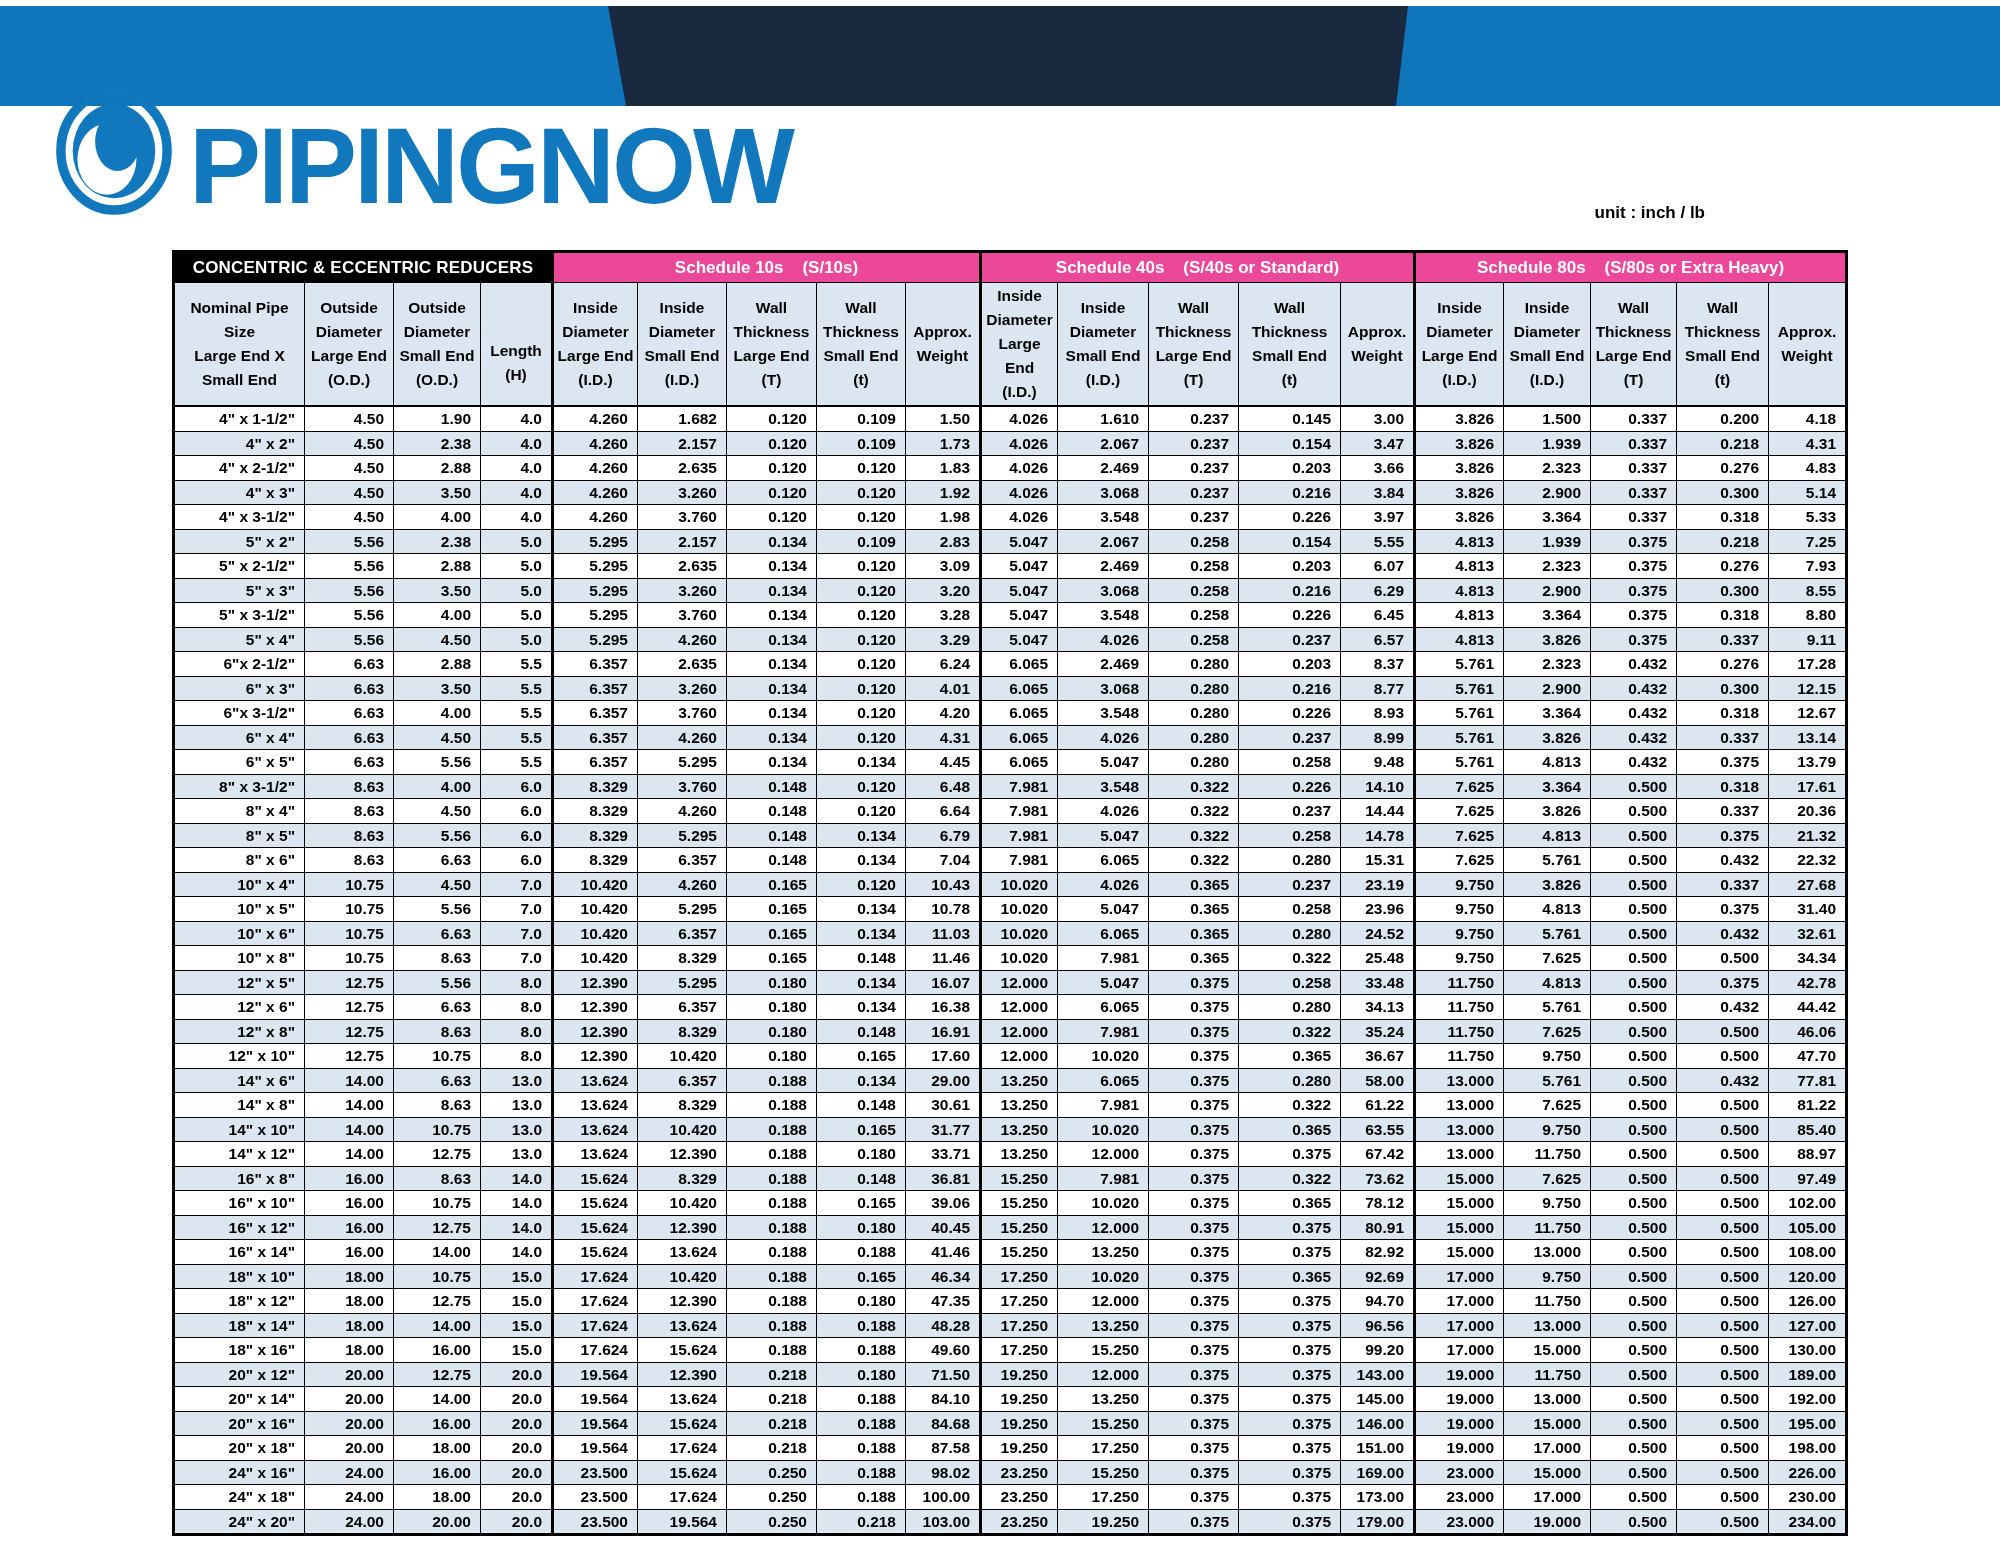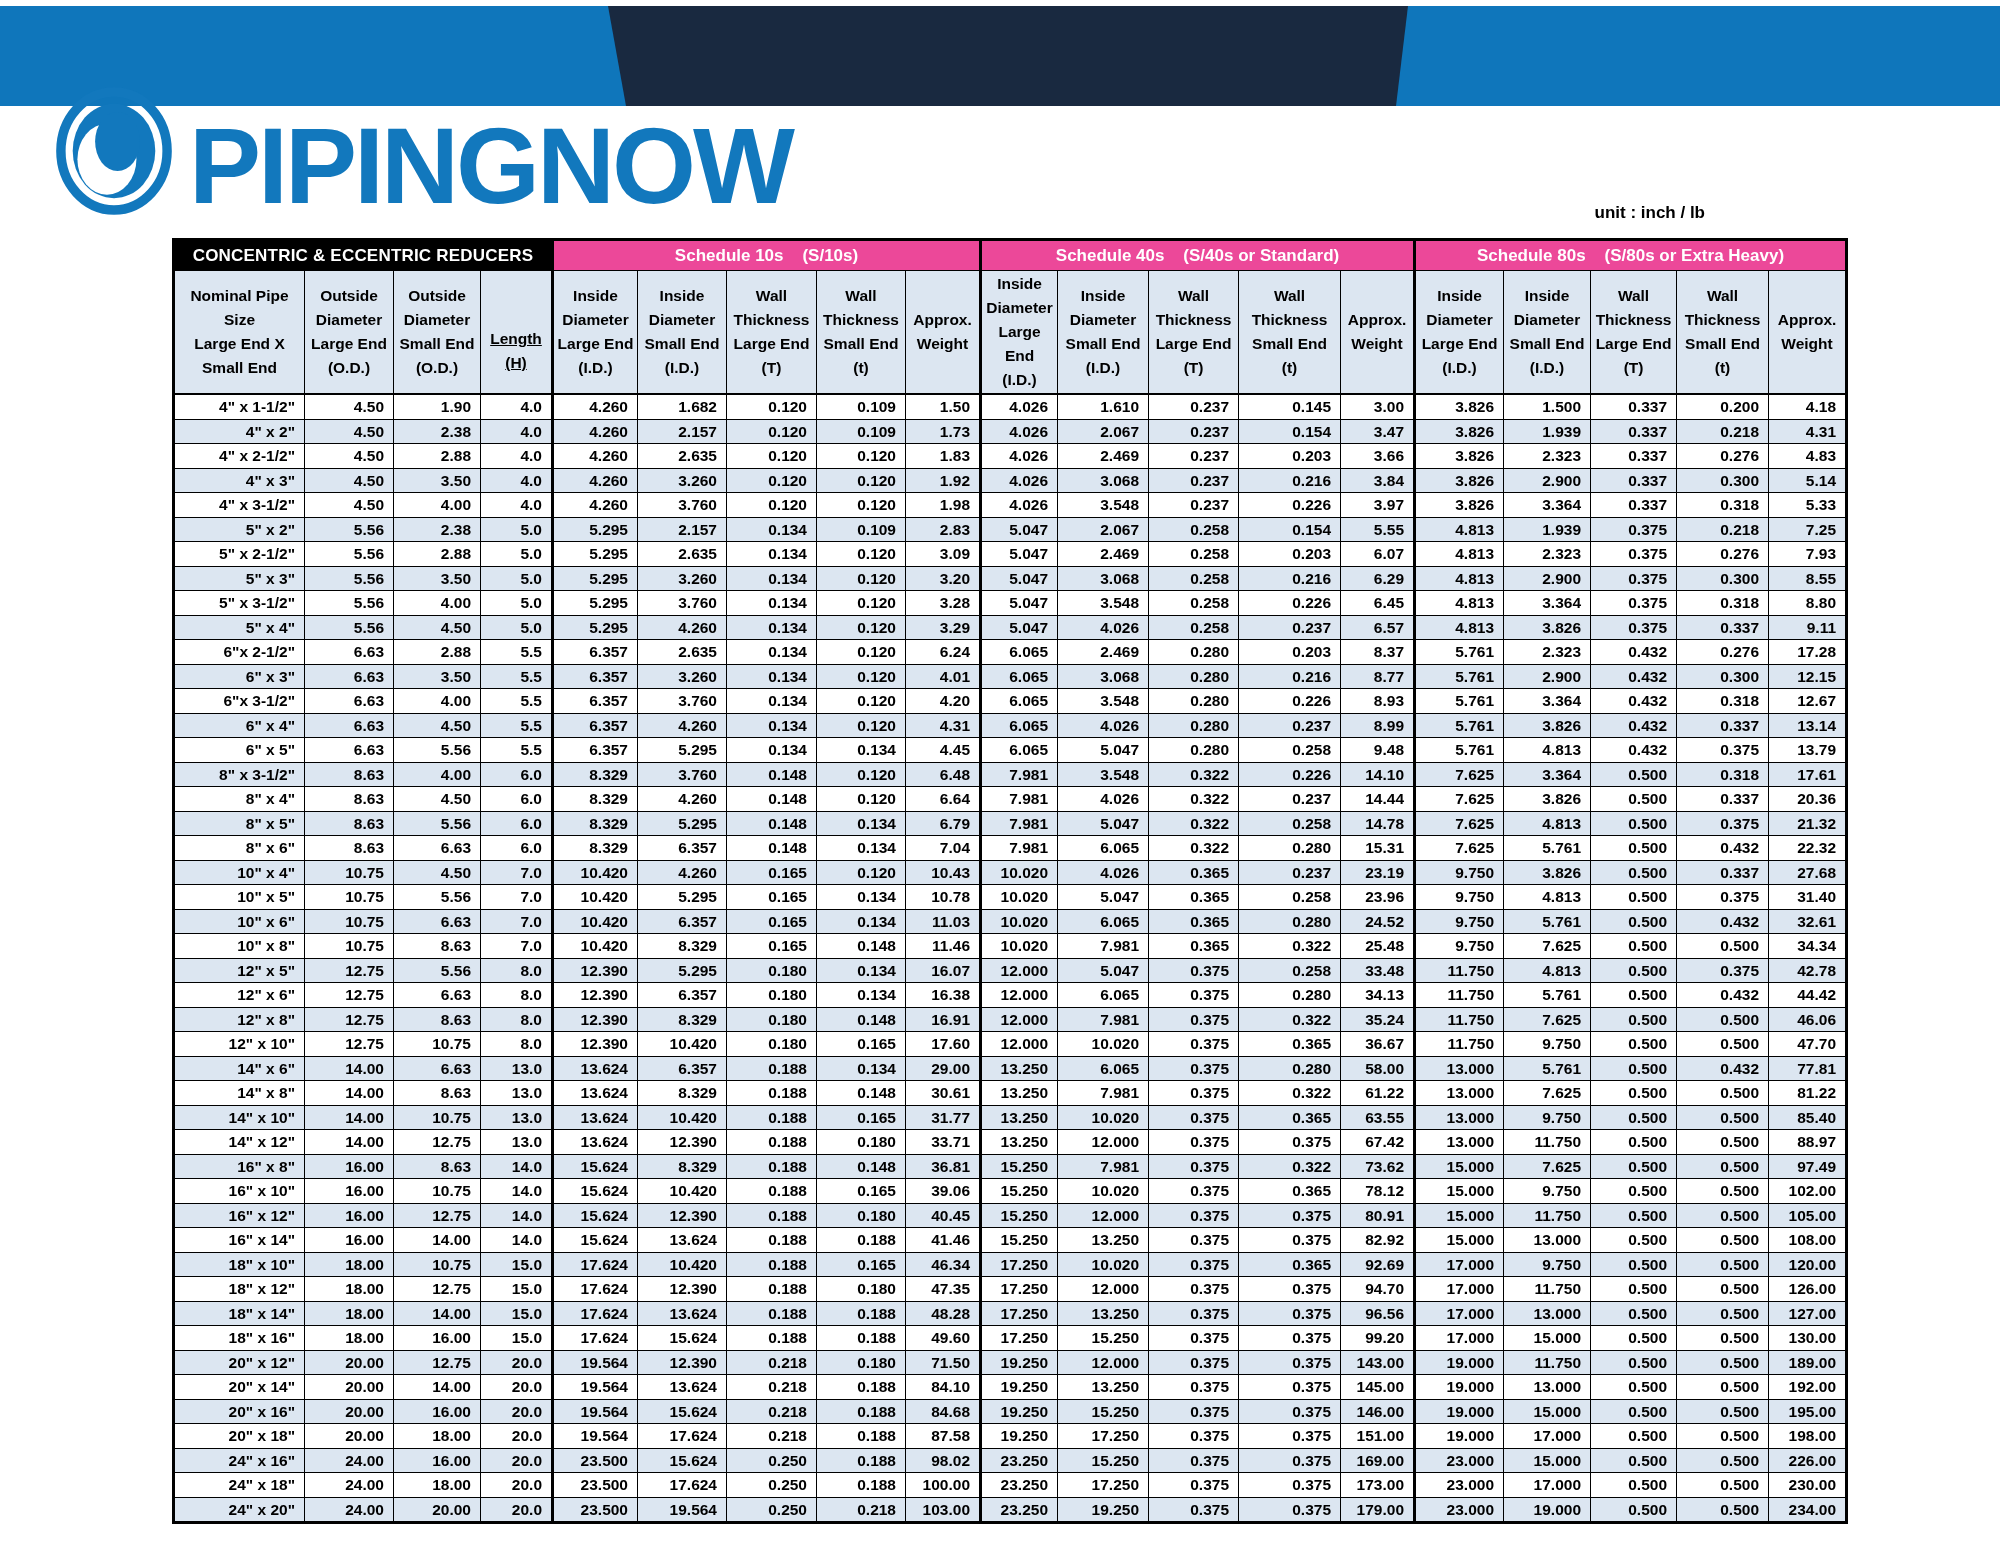--- a/index.html
+++ b/index.html
@@ -13,33 +13,33 @@
 
   
   .logo { position:absolute; left:55px; top:86px; display:flex; align-items:flex-end; gap:16px; }
   .logo-text { font-size:108px; font-weight:bold; color:#1278bd; letter-spacing:-3px; line-height:1; }
 
   
   .unit { position:absolute; left:1405px; top:203px; width:300px; text-align:right;
           font-size:17px; font-weight:bold; color:#000; }
 
   
-  table.reducers { position:absolute; left:172px; top:238px; width:1674px;
+  table.reducers { position:absolute; left:172px; top:250px; width:1674px;
                    border-collapse:collapse; table-layout:fixed; border:3px solid #000; }
   .reducers th, .reducers td { border:1px solid #000; overflow:hidden; }
   .group-end { border-right:3px solid #000 !important; }
 
   .band-row th { height:27px; font-size:17px; font-weight:bold; text-align:center; }
   .title-cell { background:#000000; color:#ffffff; letter-spacing:0.2px; }
   .sched { background:#ec4899; color:#ffffff; white-space:pre; }
 
   .colhead-row th { background:#dce6f1; color:#000; height:104px; font-size:15.5px; font-weight:bold;
                     line-height:24px; white-space:pre-line; text-align:center; vertical-align:middle;
                     border-bottom:2px solid #000; padding:0; }
-  .colhead-row th.va-bottom { vertical-align:bottom; padding-bottom:18px;text-decoration:underline; }
+  .colhead-row th.va-bottom { vertical-align:bottom; padding-bottom:18px; }
 
   .reducers tbody td { height:23.5px; line-height:23.5px; font-size:15.5px; font-weight:bold;
                        color:#000; text-align:right; padding:0 9px 0 0; }
   .reducers tbody tr:nth-child(even) td { background:#dce6f1; }
   .reducers tbody tr:nth-child(odd) td { background:#ffffff; }
 </style>
 </head>
 <body>
 
 <div class="page">

